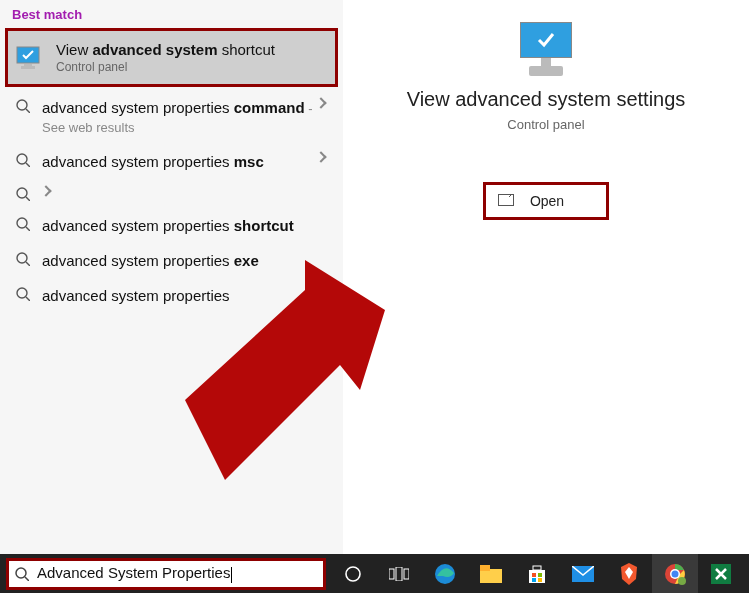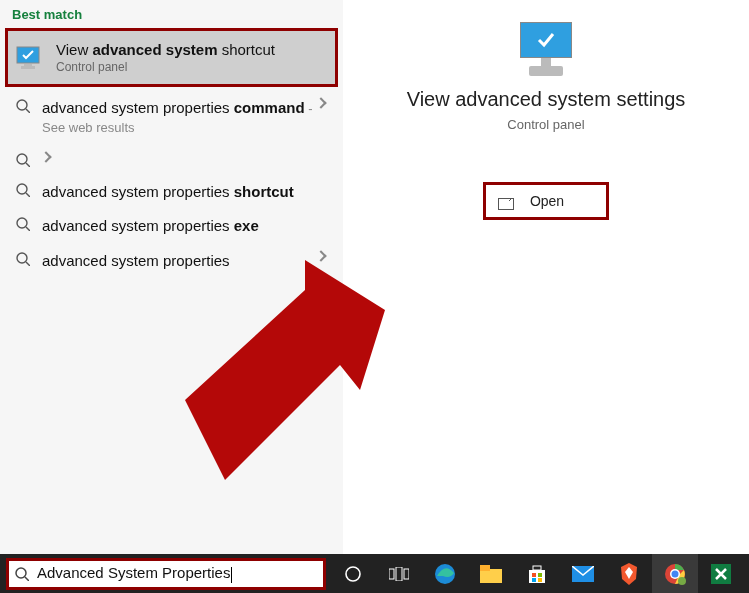--- a/index.html
+++ b/index.html
@@ -1,19 +1,19 @@
 <!DOCTYPE html>
 <html><head>
 <meta charset="utf-8">
 <style>
 * { margin: 0; padding: 0; box-sizing: border-box; font-family: "Segoe UI", sans-serif; }
 body { width: 749px; height: 593px; background: #fff; position: relative; overflow: hidden; }
 
 .search-panel { position: absolute; left: 0; top: 0; width: 343px; height: 554px; background: #f6f6f6; }
-.section-header { font-size: 13px; font-weight: 600; padding: 7px 12px 6px; color: #15803d; }
+.section-header { font-size: 13px; font-weight: 600; padding: 7px 12px 6px; color: #a21caf; }
 
 .best-match-item { display: flex; align-items: center; background: #cfcfcf; border: 3px solid #8e0000; margin: 0 5px 0 5px; padding: 10px 8px; }
 .best-match-icon { width: 30px; height: 24px; margin-right: 10px; position: relative; }
 .best-match-text { flex: 1; }
 .best-match-title { font-size: 15px; color: #111; }
 .best-match-sub { font-size: 12px; color: #666; margin-top: 2px; }
 
 .web-results { margin-top: 4px; }
 .web-item { display: flex; align-items: flex-start; padding: 8px 12px 8px 16px; cursor: default; }
 .web-item .mag { width: 14px; height: 14px; margin-right: 12px; flex-shrink: 0; }
@@ -22,21 +22,21 @@
 .chev { width: 8px; height: 8px; border-right: 2px solid #888; border-top: 2px solid #888; transform: rotate(45deg); margin-right: 6px; flex-shrink: 0; }
 
 .right-pane { position: absolute; left: 343px; top: 0; right: 0; height: 554px; background: #fff; text-align: center; }
 .big-monitor { margin: 22px auto 12px; width: 70px; height: 54px; position: relative; }
 .monitor-screen { width: 52px; height: 36px; background: #2f9fe0; border: 1px solid #888; position: absolute; left: 9px; top: 0; display: flex; align-items: center; justify-content: center; }
 .monitor-stand { width: 34px; height: 10px; background: #bbb; position: absolute; left: 18px; bottom: 0; border-radius: 2px; }
 .monitor-neck { width: 10px; height: 10px; background: #bbb; position: absolute; left: 30px; bottom: 8px; }
 .detail-title { font-size: 20px; color: #222; margin-top: 10px; }
 .detail-sub { font-size: 13px; color: #666; margin-top: 6px; }
 
-.open-row { display: inline-flex; align-items: flex-end; margin-top: 50px; border: 3px solid #8e0000; padding: 8px 42px 8px 12px; font-size: 14px; color: #222; }
+.open-row { display: inline-flex; align-items: flex-start; margin-top: 50px; border: 3px solid #8e0000; padding: 8px 42px 8px 12px; font-size: 14px; color: #222; }
 .open-icon { width: 16px; height: 12px; margin-right: 16px; position: relative; }
 
 .red-arrow { position: absolute; left: 185px; top: 260px; width: 200px; height: 220px; pointer-events: none; }
 
 .taskbar { position: absolute; left: 0; bottom: 0; width: 749px; height: 39px; background: #222; display: flex; align-items: center; }
 .searchbox { display: flex; align-items: center; background: #fff; height: 32px; margin: 3px 0 3px 6px; width: 320px; border: 3px solid #8e0000; padding: 0 6px; }
 .searchbox .mag { width: 14px; height: 14px; margin-right: 8px; }
 .searchbox-text { font-size: 15px; color: #111; flex: 1; }
 .cursor { display: inline-block; width: 1px; height: 16px; background: #000; vertical-align: middle; margin-left: 1px; }
 
@@ -70,20 +70,28 @@
   </div>
 
 
   <div class="web-results">
       <div class="web-item">
         <span class="mag"><svg width="14" height="14">
             <circle cx="6" cy="6" r="5" fill="none" stroke="#555" stroke-width="1.4"></circle>
             <line x1="10" y1="10" x2="14" y2="14" stroke="#555" stroke-width="1.4"></line>
           </svg></span>
         <div class="web-item-text"><span>advanced system properties </span><b class="hl">command</b><span class="web-item-sub"> - See web results</span></div>
+        <span class="chev"></span>
+      </div>
+      <div class="web-item">
+        <span class="mag"><svg width="14" height="14">
+            <circle cx="6" cy="6" r="5" fill="none" stroke="#555" stroke-width="1.4"></circle>
+            <line x1="10" y1="10" x2="14" y2="14" stroke="#555" stroke-width="1.4"></line>
+          </svg></span>
+        <div class="web-item-text"><span>advanced system properties </span><b class="hl">msc</b></div>
         <span class="chev"></span>
       </div>
       <div class="web-item">
         <span class="mag"><svg width="14" height="14">
             <circle cx="6" cy="6" r="5" fill="none" stroke="#555" stroke-width="1.4"></circle>
             <line x1="10" y1="10" x2="14" y2="14" stroke="#555" stroke-width="1.4"></line>
           </svg></span>
         <span class="chev"></span>
       </div>
       <div class="web-item">

